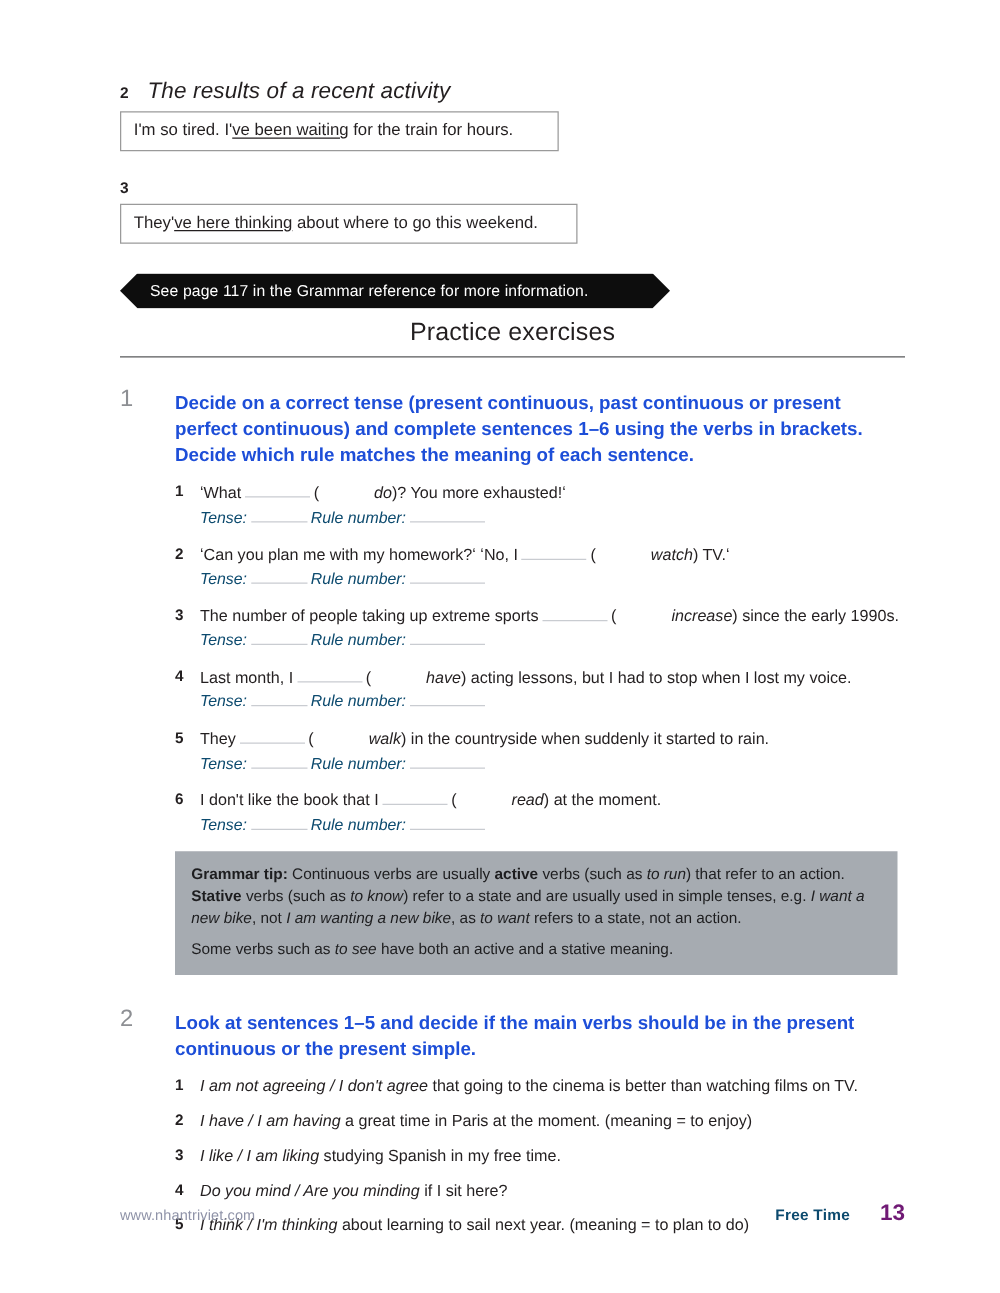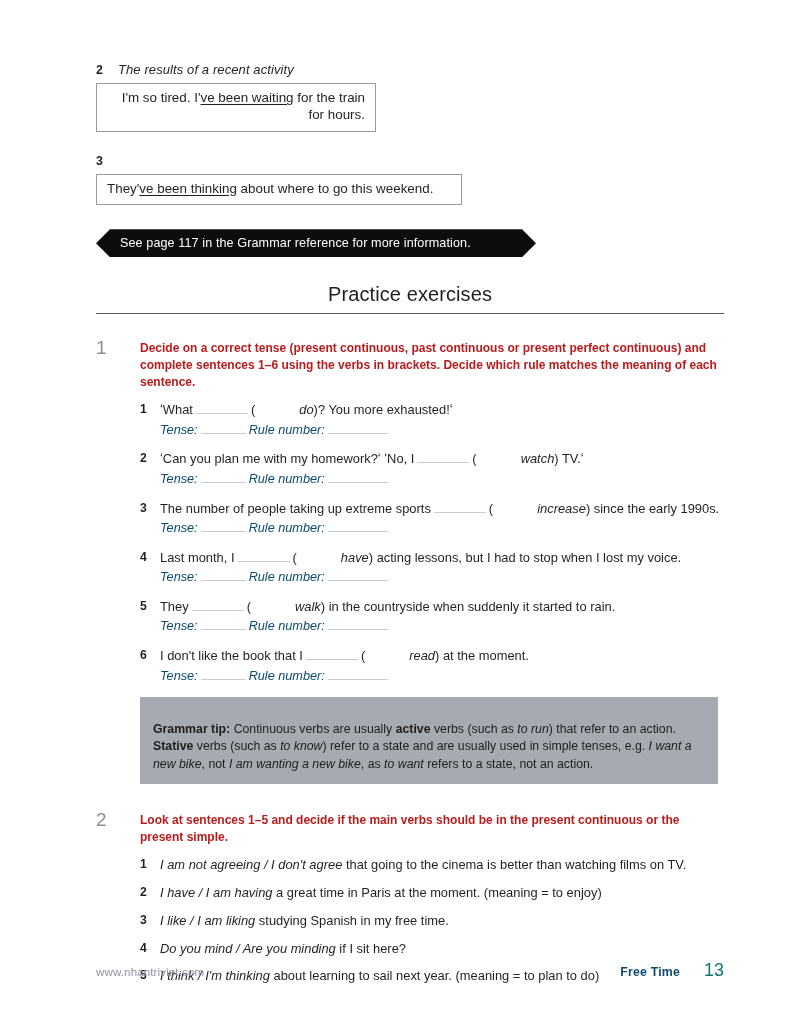--- a/index.html
+++ b/index.html
@@ -39,42 +39,42 @@
   .rule-num {
     font-weight: bold;
     font-style: normal;
     width: 22px;
     flex: 0 0 22px;
     font-size: 12.4px;
     color: #231f20;
   }
   .rule-title {
     font-style: italic;
-    font-size: 13px;
+    font-size: 18px;
     letter-spacing: .1px;
   }
   .example-box {
     border: 1px solid #9a9a9a;
     display: inline-block;
     padding: 6px 10px 7px 10px;
     font-size: 13.4px;
     line-height: 1.25;
     box-sizing: border-box;
     margin-bottom: 22px;
     color: #231f20;
   }
   .example-box .u {
     text-decoration: underline;
     text-underline-offset: 2px;
   }
 
   
   .ribbon-wrap {
     margin-top: 2px;
-    margin-bottom: 26px;
+    margin-bottom: 8px;
     position: relative;
     height: 28px;
   }
   .ribbon {
     position: absolute;
     left: 0;
     top: 0;
     height: 28px;
     width: 440px;
     background: #0d0d0d;
@@ -117,24 +117,24 @@
     font-size: 19px;
     color: #8d8f93;
     line-height: 1.05;
     font-weight: normal;
   }
   .ex-body {
     flex: 1 1 auto;
   }
   .ex-instr {
     font-weight: bold;
-    font-size: 12px;
+    font-size: 15px;
     line-height: 1.42;
     margin: 2px 14px 10px 0;
-    color: #b91c1c;
+    color: #1d4ed8;
   }
 
   
   .qlist {
     margin: 0;
     padding: 0;
     list-style: none;
   }
   .qitem {
     display: flex;
@@ -170,21 +170,21 @@
   }
   .b-md { width: 52px; }
   .b-sm { width: 45px; }
   .b-lg { width: 60px; }
   .it { font-style: italic; padding-left: 44px; }
 
   
   .tip {
     background: #a6abb1;
     color: #1d1d1f;
-    padding: 24px 13px 11px 13px;
+    padding: 10px 13px 11px 13px;
     font-size: 12.3px;
     line-height: 1.42;
     margin: 12px 15px 20px 0;
     box-sizing: border-box;
     width: 578px;
   }
   .tip p { margin: 0; }
   .tip p + p { margin-top: 8px; }
   .tip b { font-weight: bold; }
   .tip i { font-style: italic; }
@@ -212,46 +212,46 @@
     align-items: baseline;
   }
   .footer-chapter {
     font-size: 12.3px;
     font-weight: bold;
     color: #0c4a6e;
     letter-spacing: .2px;
   }
   .footer-page {
     font-size: 18px;
-    font-weight: normal;
-    color: #0f766e;
+    font-weight: bold;
+    color: #701a75;
     margin-left: 24px;
   }
 </style>
 </head>
 <body>
 
 <div class="page">
   <div class="content">
 
     
     <div class="rule-head">
       <span class="rule-num">2</span>
       <span class="rule-title">The results of a recent activity</span>
     </div>
-    <div class="example-box" id="box0" style="width: 280px; text-align: right;">
+    <div class="example-box" id="box0" style="width: 351px;">
       <span>I'm so tired. I'</span><span class="u">ve been waiting</span><span> for the train for hours.</span>
     </div>
 
     
     <div class="rule-head">
       <span class="rule-num">3</span>
     </div>
     <div class="example-box" id="box1" style="width: 366px;">
-      <span>They'</span><span class="u">ve been thinking</span><span> about where to go this weekend.</span>
+      <span>They'</span><span class="u">ve here thinking</span><span> about where to go this weekend.</span>
     </div>
 
     
     <div class="ribbon-wrap">
       <div class="ribbon" style="background: rgb(13, 13, 13);">
         <span class="ribbon-text" style="color: rgb(255, 255, 255);">See page 117 in the Grammar reference for more information.</span>
       </div>
     </div>
 
     
@@ -304,20 +304,21 @@
             <span class="qnum">6</span>
             <span class="qtext">
               <span>I don't like the book that I</span><span class="blank b-md"></span>(<span class="it">read</span><span>) at the moment.</span>
               <span class="sub"><span>Tense:</span><span class="blank b-sm"></span><span>Rule number:</span><span class="blank b-lg"></span></span>
             </span>
           </li>
         </ul>
 
         <div class="tip" style="background: rgb(166, 171, 177);">
           <p><b>Grammar tip:</b><span> Continuous verbs are usually </span><b>active</b><span> verbs (such as </span><i>to run</i><span>) that refer to an action. </span><b>Stative</b><span> verbs (such as </span><i>to know</i><span>) refer to a state and are usually used in simple tenses, e.g. </span><i>I want a new bike</i><span>, not </span><i>I am wanting a new bike</i><span>, as </span><i>to want</i><span> refers to a state, not an action.</span></p>
+          <p><span>Some verbs such as </span><i>to see</i><span> have both an active and a stative meaning.</span></p>
         </div>
       </div>
     </div>
 
     
     <div class="exercise">
       <div class="ex-num">2</div>
       <div class="ex-body">
         <div class="ex-instr">Look at sentences 1–5 and decide if the main verbs should be in the present continuous or the present simple.</div>
         <ul class="qlist">

